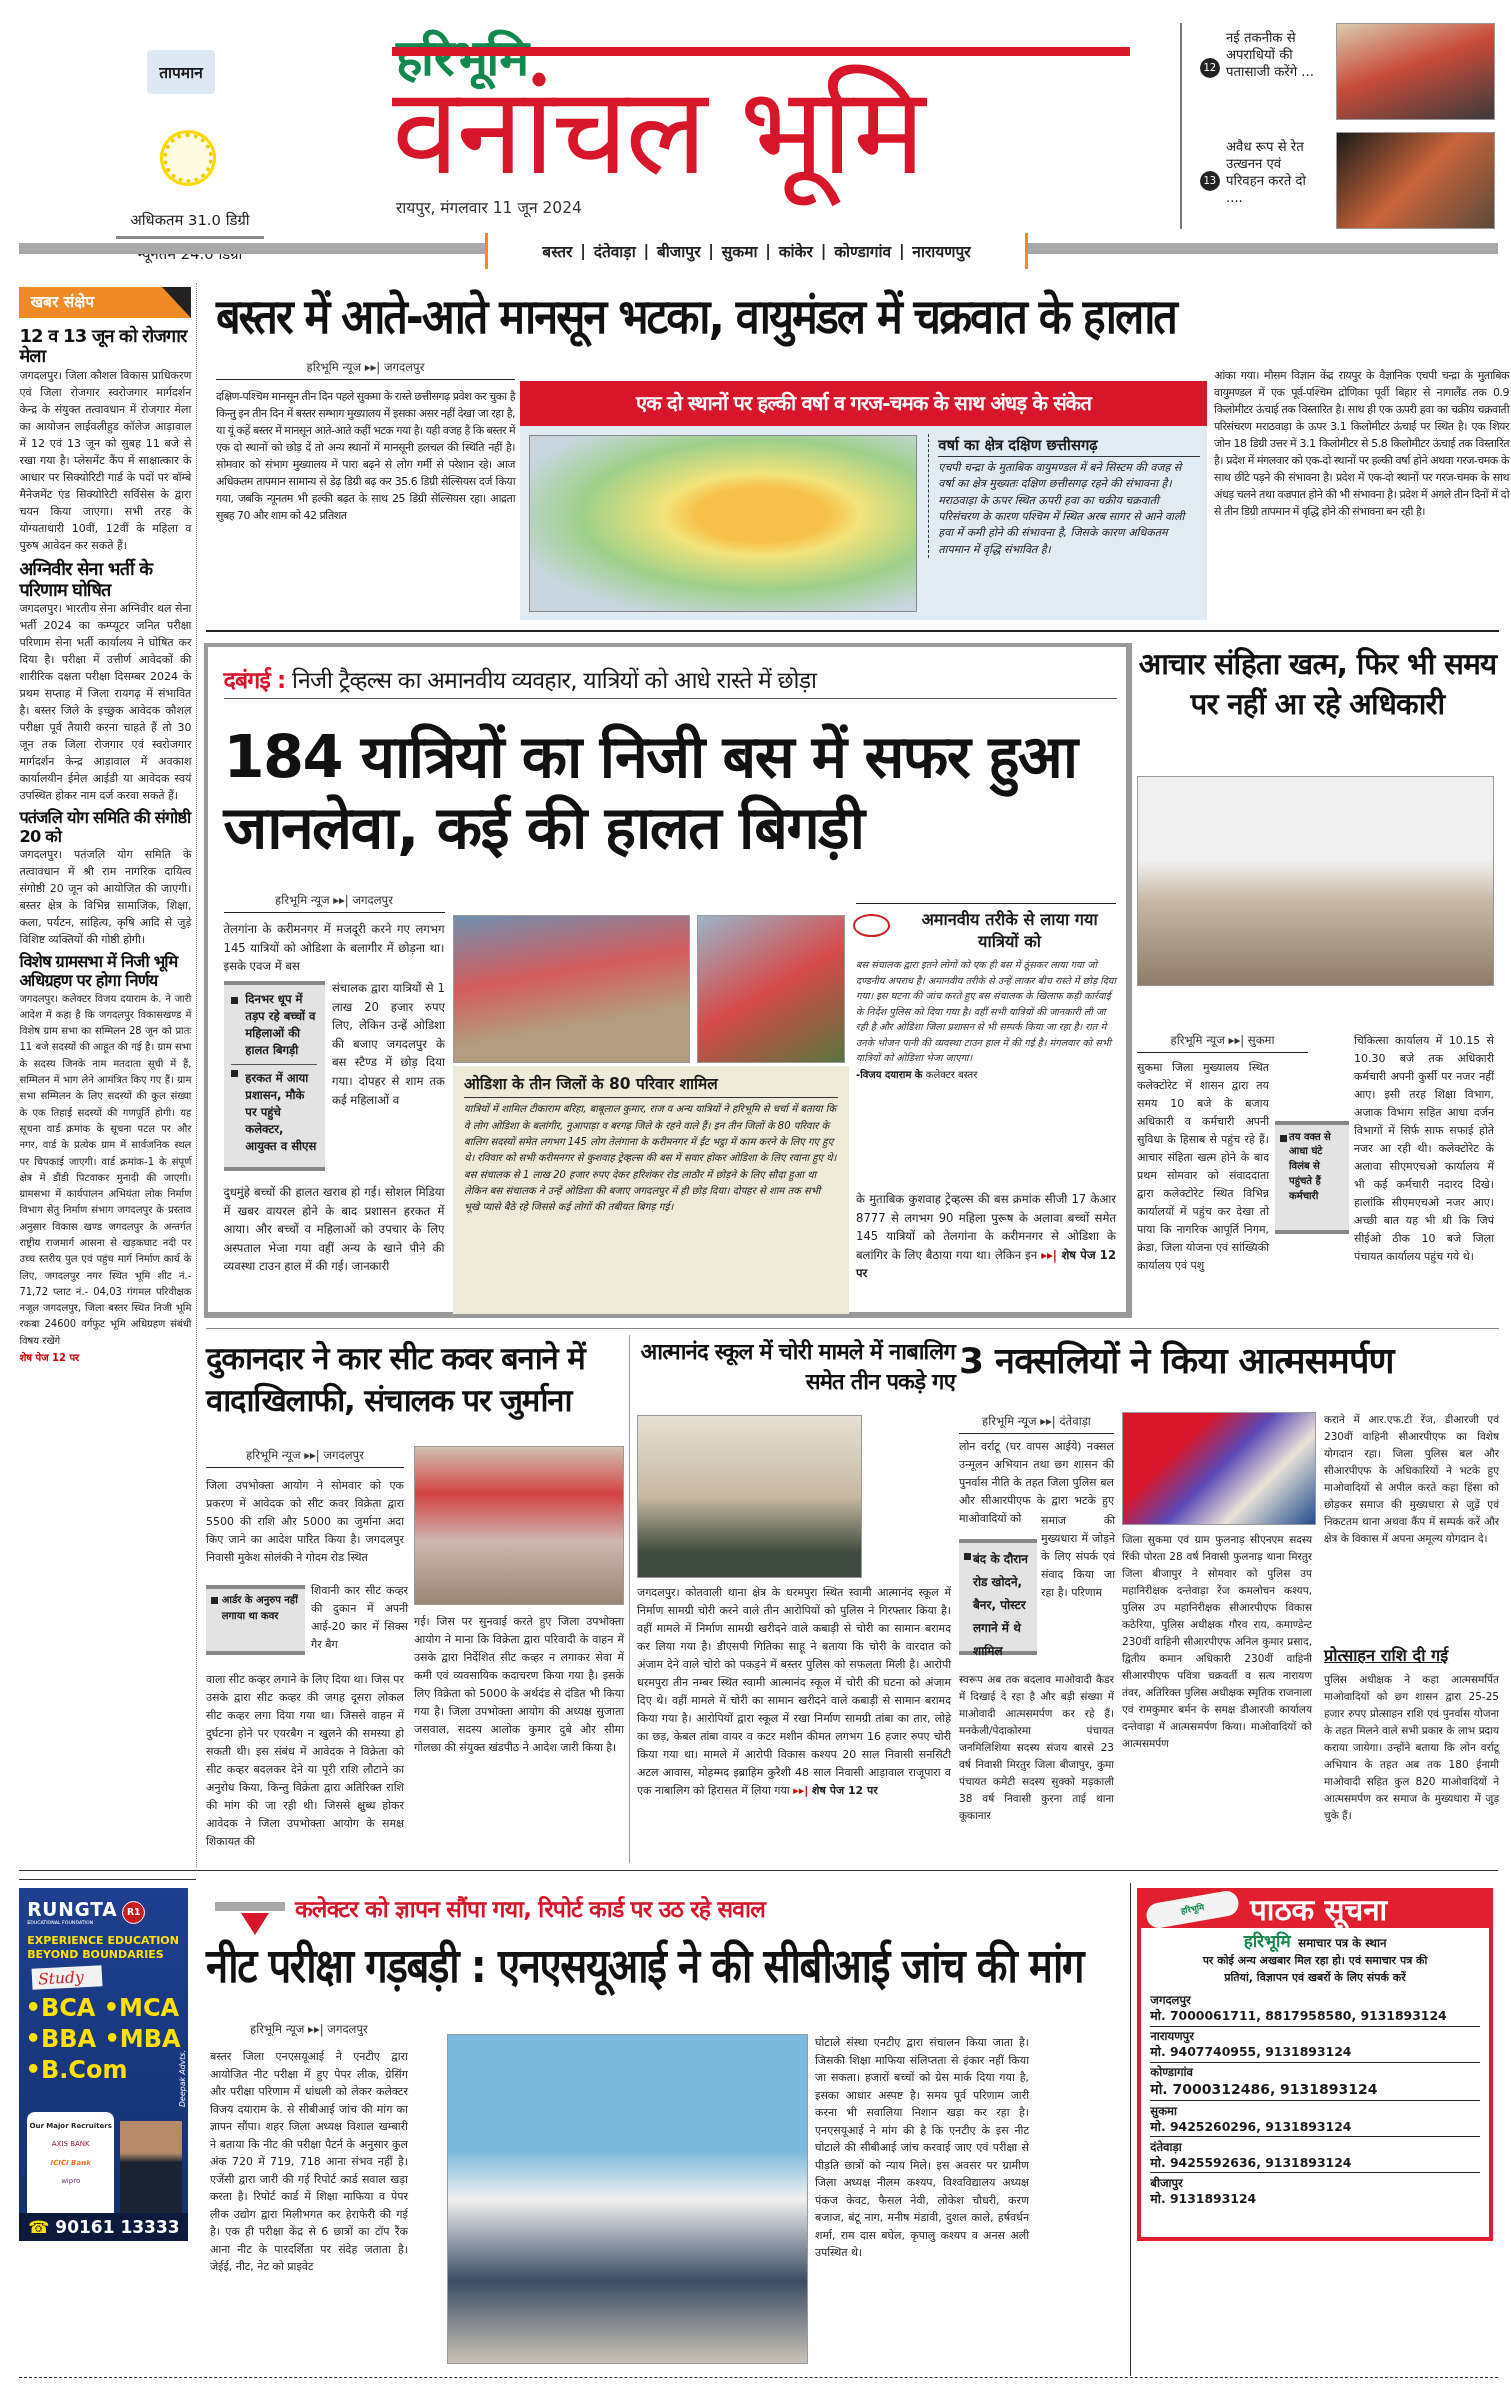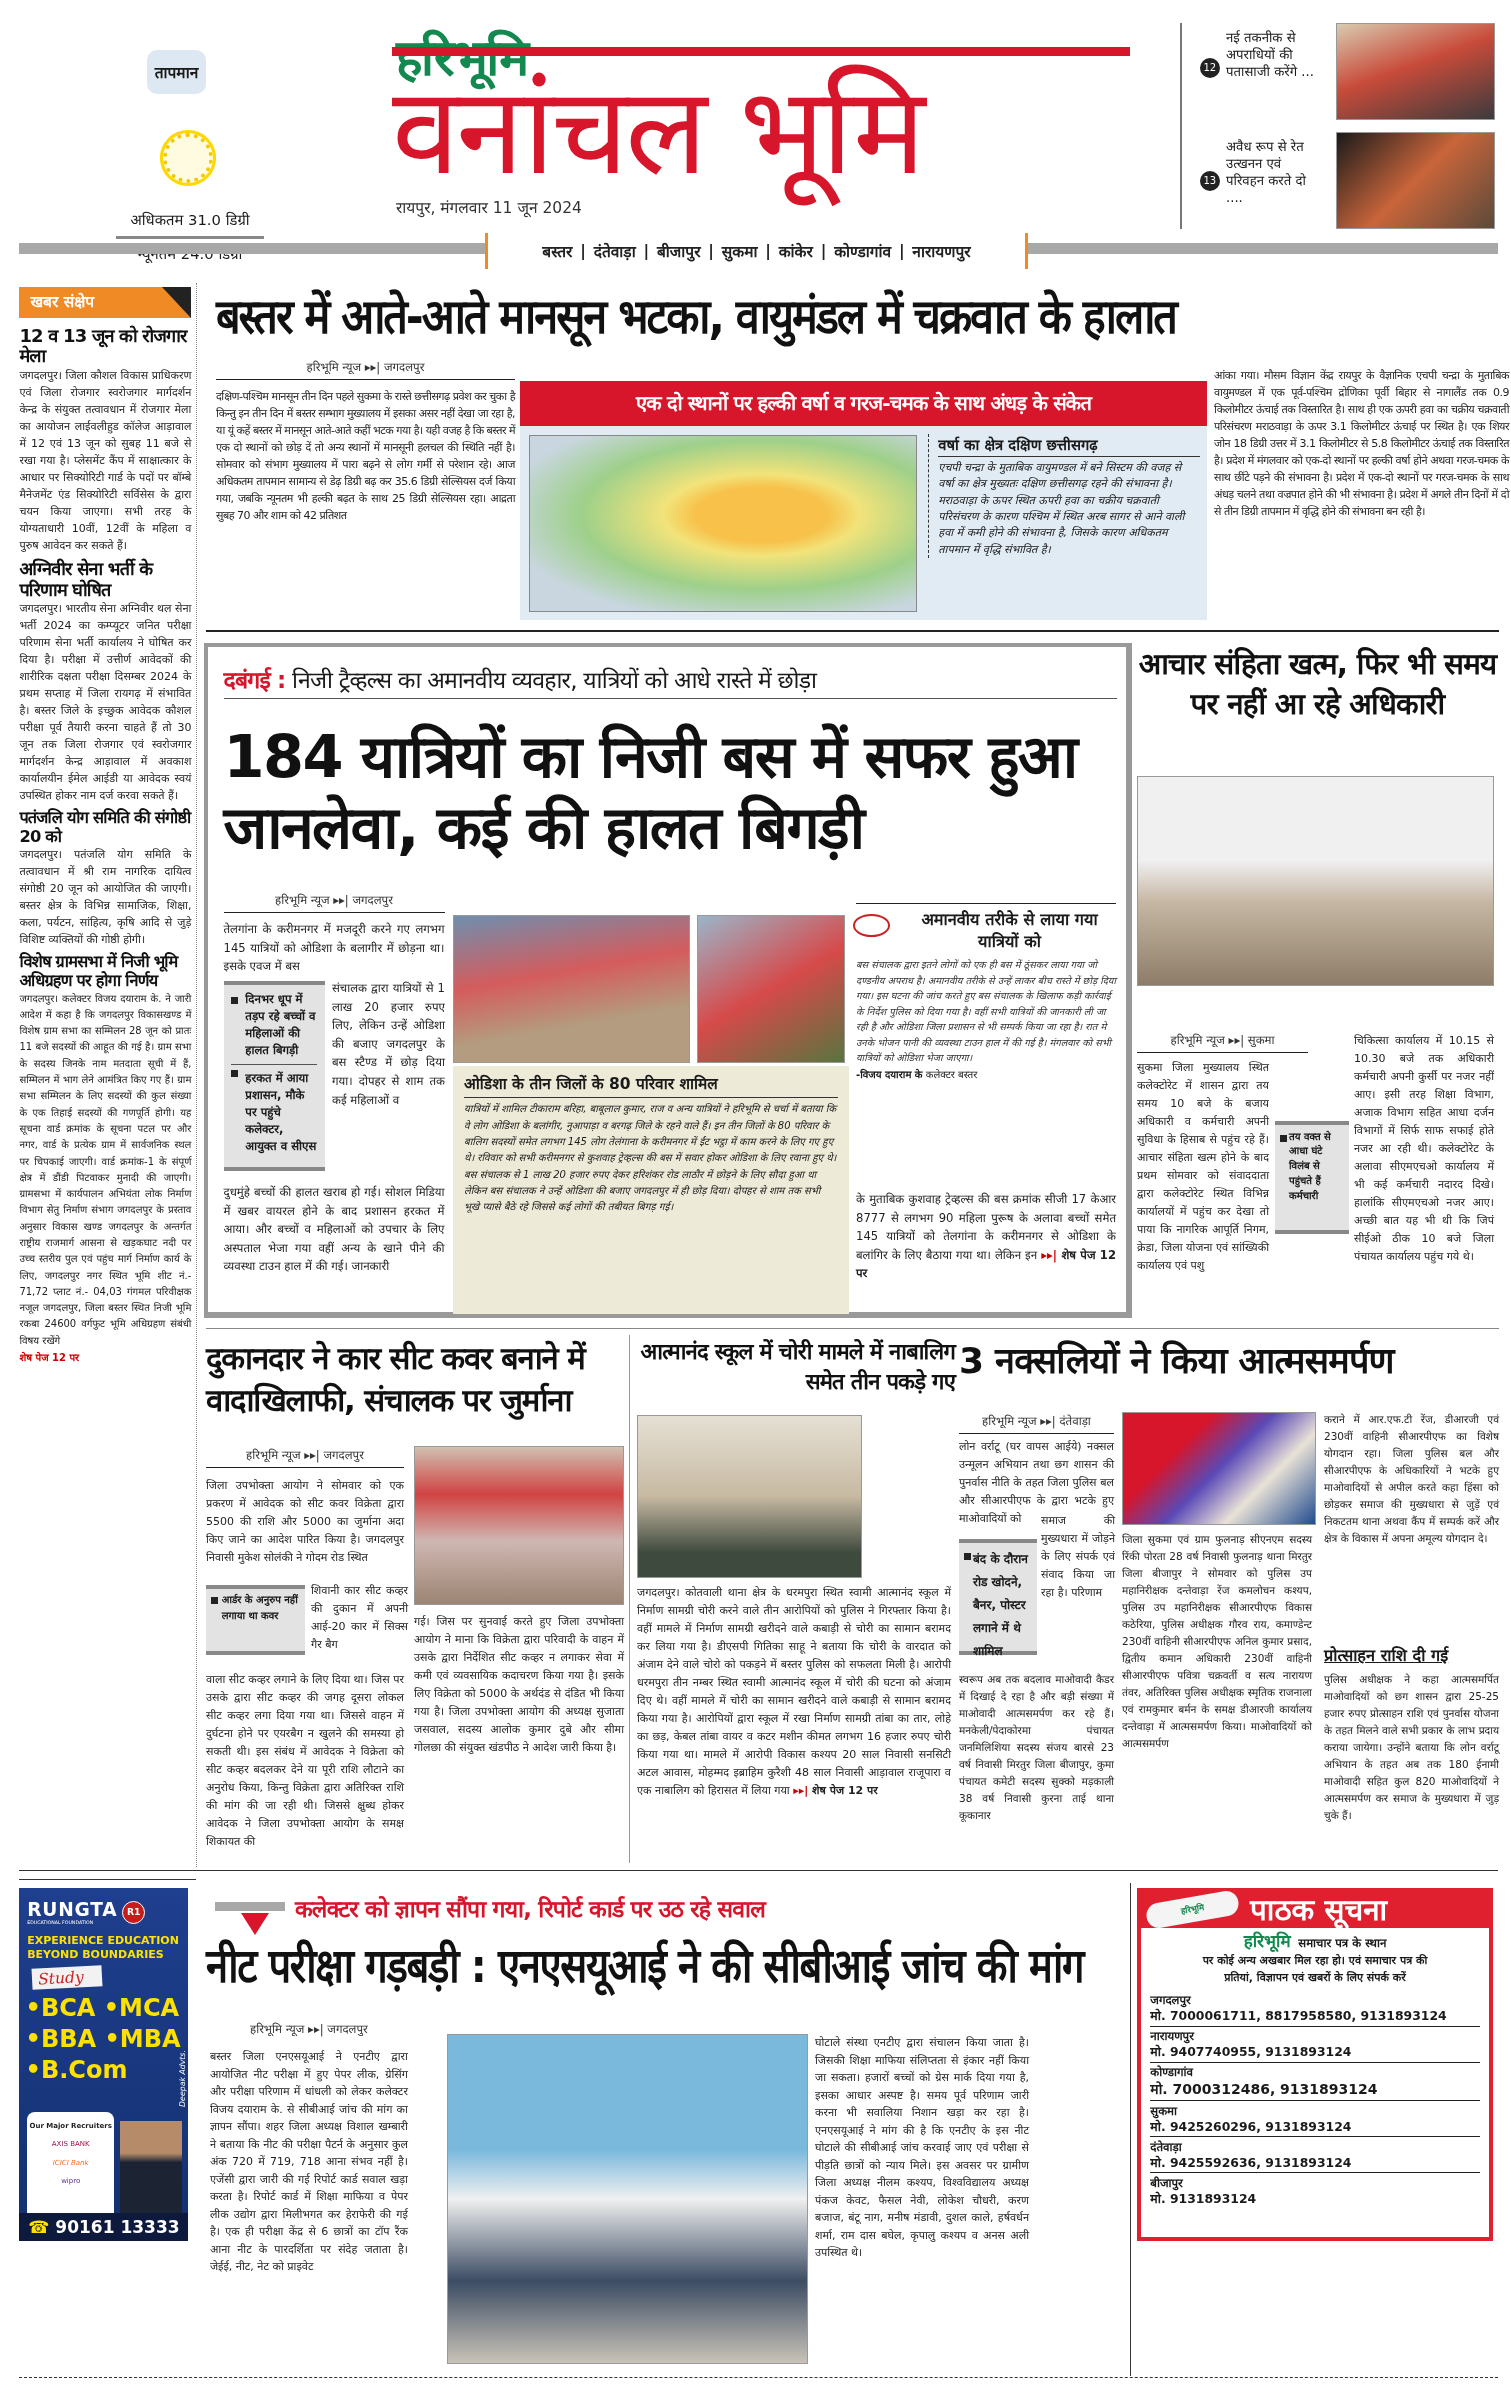--- a/index.html
+++ b/index.html
@@ -16,21 +16,21 @@
 .vrule{position:absolute;width:0.8px;background:#999}
 .hrule{position:absolute;height:1.6px;background:#222}
 .dash{position:absolute;height:0;border-top:1.6px dashed #333}
 .cont{color:#c00;font-weight:bold}
 </style>
 </head>
 <body>
 
 <div class="abs" style="left:0;top:0;width:1512px;height:272px">
   <div class="abs" style="left:116px;top:50px;width:148px">
-    <div style="background:#dde8f2;border-radius:10px;text-align:center;font-size:15.5px;font-weight:bold;padding:11px 0;width:59px;margin-left:31px">तापमान</div>
+    <div style="background:#dde8f2;border-radius:4px;text-align:center;font-size:15.5px;font-weight:bold;padding:11px 0;width:68px;margin-left:31px">तापमान</div>
     <div style="width:50px;height:50px;margin:39px 0 0 47px;border-radius:50%;background:#fffbe0;border:4.7px dotted #f3c900;box-shadow:0 0 0 3.1px #ffd800"></div>
     <div style="margin-top:26.4px;font-size:14.8px;text-align:center;padding-bottom:6.2px;border-bottom:3.1px solid #888">अधिकतम 31.0 डिग्री</div>
     <div style="margin-top:4.7px;font-size:14.8px;text-align:center">न्यूनतम 24.0 डिग्री</div>
   </div>
   <div class="abs" style="left:396px;top:22px;font-size:50px;font-weight:bold;color:#13894f;letter-spacing:-1.6px">हरिभूमि</div>
   <div class="abs" style="left:392px;top:47px;font-size:121px;color:#d7152b;letter-spacing:-3.1px;border-top:9.3px solid #d7152b;line-height:1.25;width:738px">वनांचल भूमि</div>
   <div class="abs" style="left:396px;top:196px;font-size:15.5px;color:#333">रायपुर, मंगलवार 11 जून 2024</div>
   <div class="abs" style="left:19.4px;top:243px;width:1479px;height:11px;background:#a8a8a8"></div>
   <div class="abs" style="left:485px;top:233px;width:543px;height:36px;background:#fff;border-left:3.1px solid #f08a24;border-right:3.1px solid #f08a24;display:flex;justify-content:center;align-items:center;gap:7.8px;font-size:15.5px;font-weight:bold;color:#222" id="districts">
       <span>बस्तर</span>
@@ -213,21 +213,21 @@
   </div>
   <div style="margin:4.7px 0 0 12.4px;width:70px;background:#f2f2f2;color:#c22;font-family:'DejaVu Serif',serif;font-style:italic;font-size:15.5px;padding:1.6px 6.2px;transform:rotate(-3deg)">Study</div>
   <div style="color:#ffe100;font-weight:bold;font-size:24px;line-height:31px;padding:4.7px 6.2px 0">
     <div>•BCA •MCA</div>
     <div>•BBA •MBA</div>
     <div>•B.Com</div>
   </div>
   <div style="position:absolute;left:7.8px;top:224px;width:87px;height:101px;background:#fff;border-radius:7.8px 7.8px 0 0;color:#222;font-size:7px;text-align:center;padding-top:4.7px;line-height:18.6px">
     <div style="font-weight:bold">Our Major Recruiters</div>
     <div style="color:#97144d">AXIS BANK</div>
-    <div style="color:#f37021;font-style:italic;font-weight:normal">ICICI Bank</div>
+    <div style="color:#f37021;font-style:italic;font-weight:bold">ICICI Bank</div>
     <div style="color:#5b2b8e">wipro</div>
   </div>
   <div style="position:absolute;left:101px;top:233px;width:62px;height:92px;background:linear-gradient(180deg,#b58b6a 0 35%,#1c2433 45%)"></div>
   <div style="position:absolute;right:-22px;top:186px;transform:rotate(-90deg);font-size:7.8px;font-style:italic">Deepak Advts.</div>
   <div style="position:absolute;left:0;bottom:0;width:100%;height:28px;background:#0e1a3d;font-weight:bold;font-size:17px;text-align:center;line-height:28px">
     <span style="color:#ffe100">☎</span> <span>90161 13333</span>
   </div>
 </div>
 
 <div class="abs" style="left:206px;top:1883px;width:924px;height:497px">

